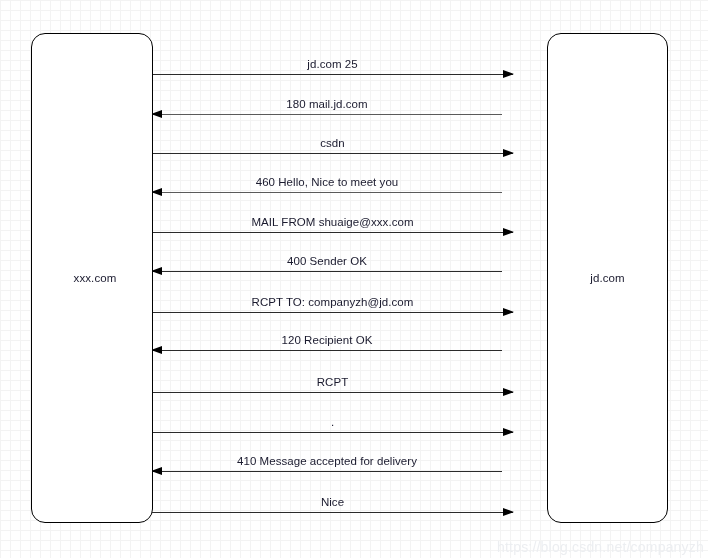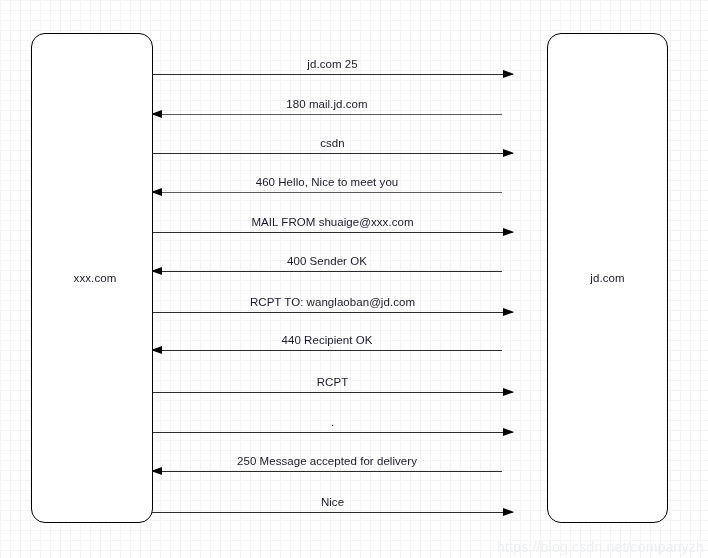--- a/index.html
+++ b/index.html
@@ -147,41 +147,41 @@
         <div class="msg-label">MAIL FROM shuaige@xxx.com</div>
         <div class="msg-line"></div>
         <div class="arrowhead right"></div>
       </div>
       <div class="message" style="left: 152px; top: 271px; width: 350px;">
         <div class="msg-label">400 Sender OK</div>
         <div class="msg-line"></div>
         <div class="arrowhead left"></div>
       </div>
       <div class="message" style="left: 152px; top: 312px; width: 361px;">
-        <div class="msg-label">RCPT TO: wanglaoban@jd.com</div>
+        <div class="msg-label">RCPT TO: companyzh@jd.com</div>
         <div class="msg-line"></div>
         <div class="arrowhead right"></div>
       </div>
       <div class="message" style="left: 152px; top: 350px; width: 350px;">
-        <div class="msg-label">440 Recipient OK</div>
+        <div class="msg-label">120 Recipient OK</div>
         <div class="msg-line"></div>
         <div class="arrowhead left"></div>
       </div>
       <div class="message" style="left: 152px; top: 392px; width: 361px;">
         <div class="msg-label">RCPT</div>
         <div class="msg-line"></div>
         <div class="arrowhead right"></div>
       </div>
       <div class="message" style="left: 152px; top: 432px; width: 361px;">
         <div class="msg-label">.</div>
         <div class="msg-line"></div>
         <div class="arrowhead right"></div>
       </div>
       <div class="message" style="left: 152px; top: 471px; width: 350px;">
-        <div class="msg-label">250 Message accepted for delivery</div>
+        <div class="msg-label">410 Message accepted for delivery</div>
         <div class="msg-line"></div>
         <div class="arrowhead left"></div>
       </div>
       <div class="message" style="left: 152px; top: 512px; width: 361px;">
         <div class="msg-label">Nice</div>
         <div class="msg-line"></div>
         <div class="arrowhead right"></div>
       </div>
     </div>
 

